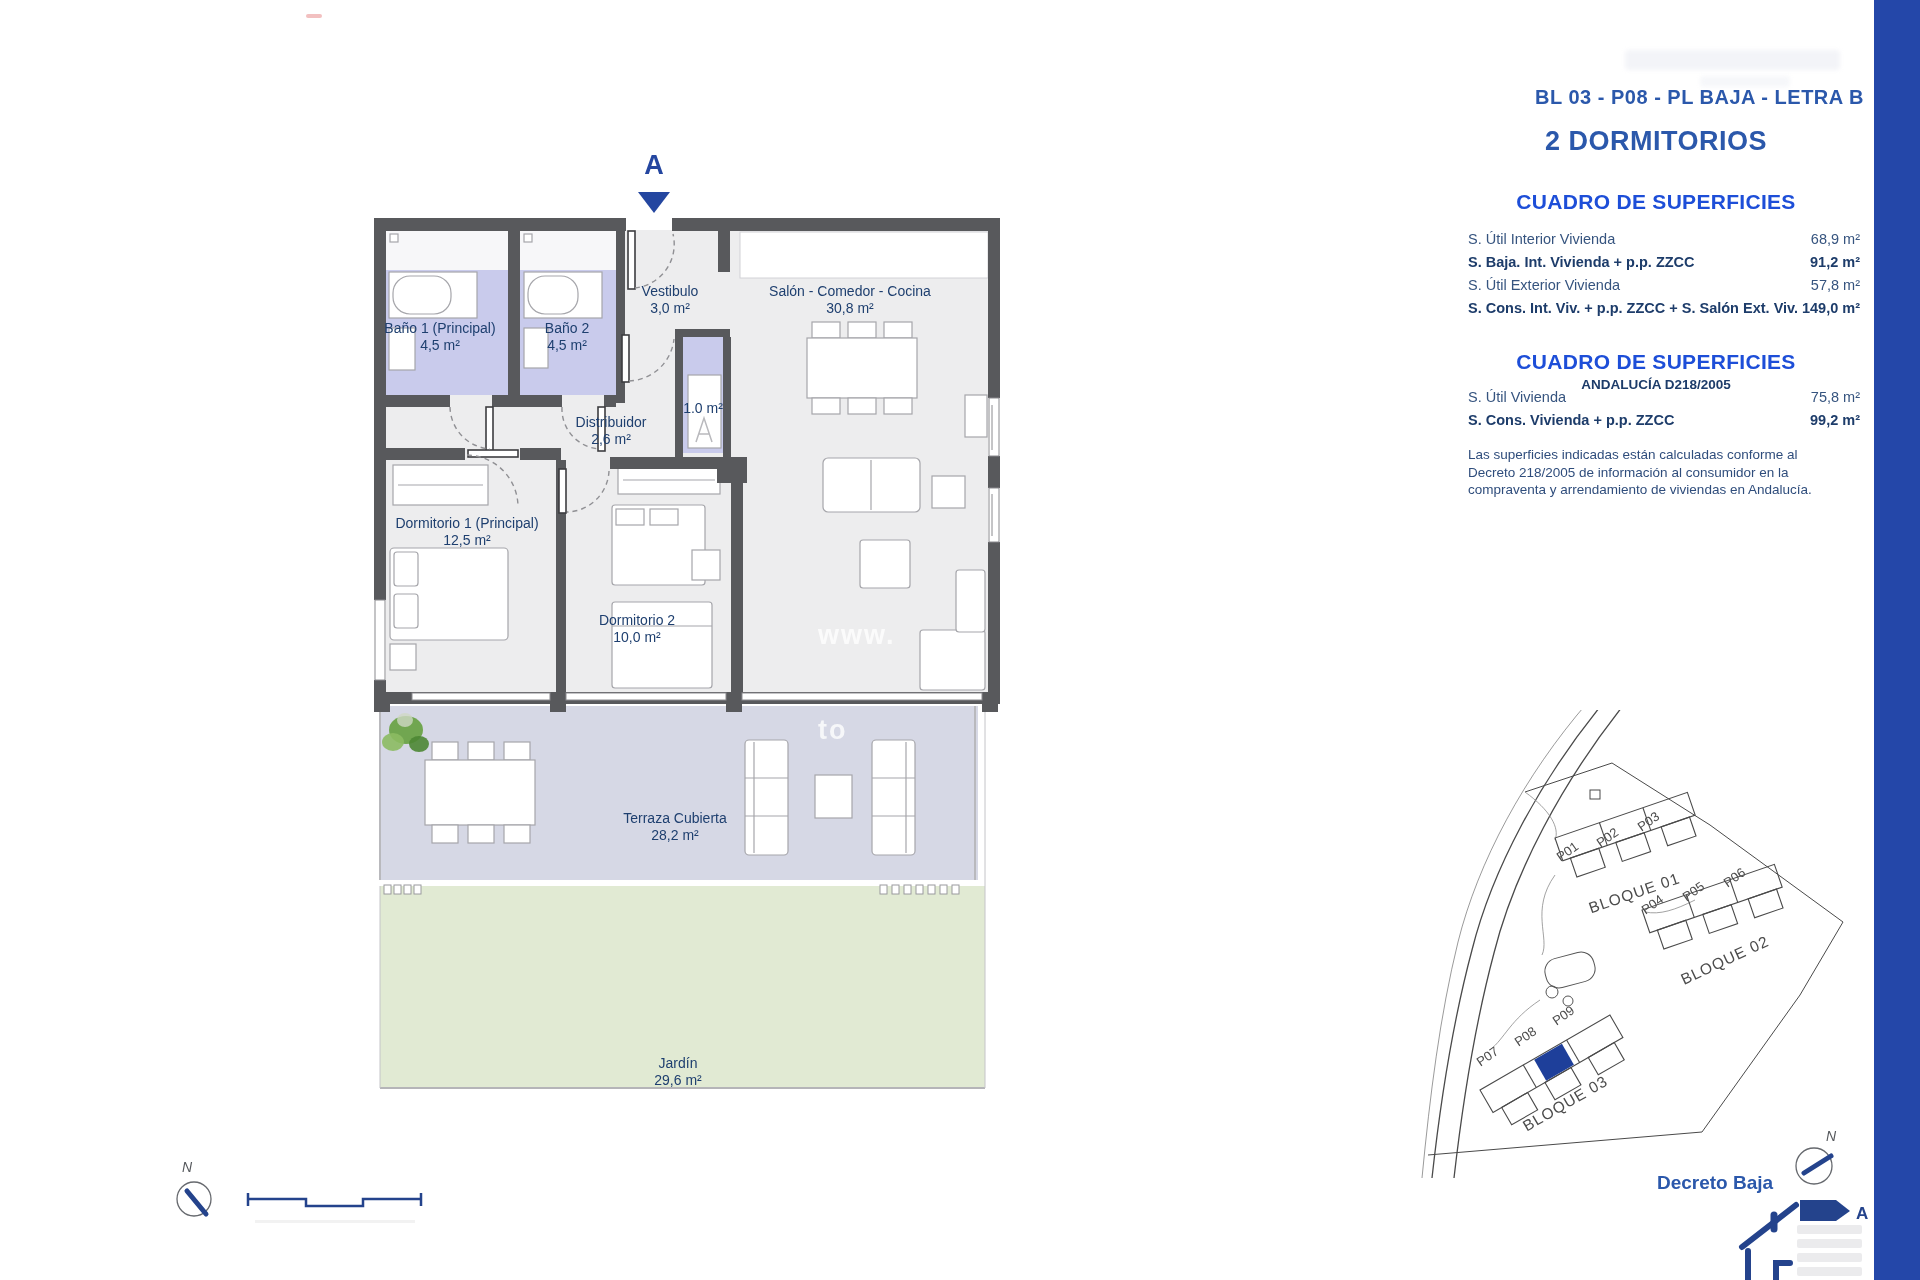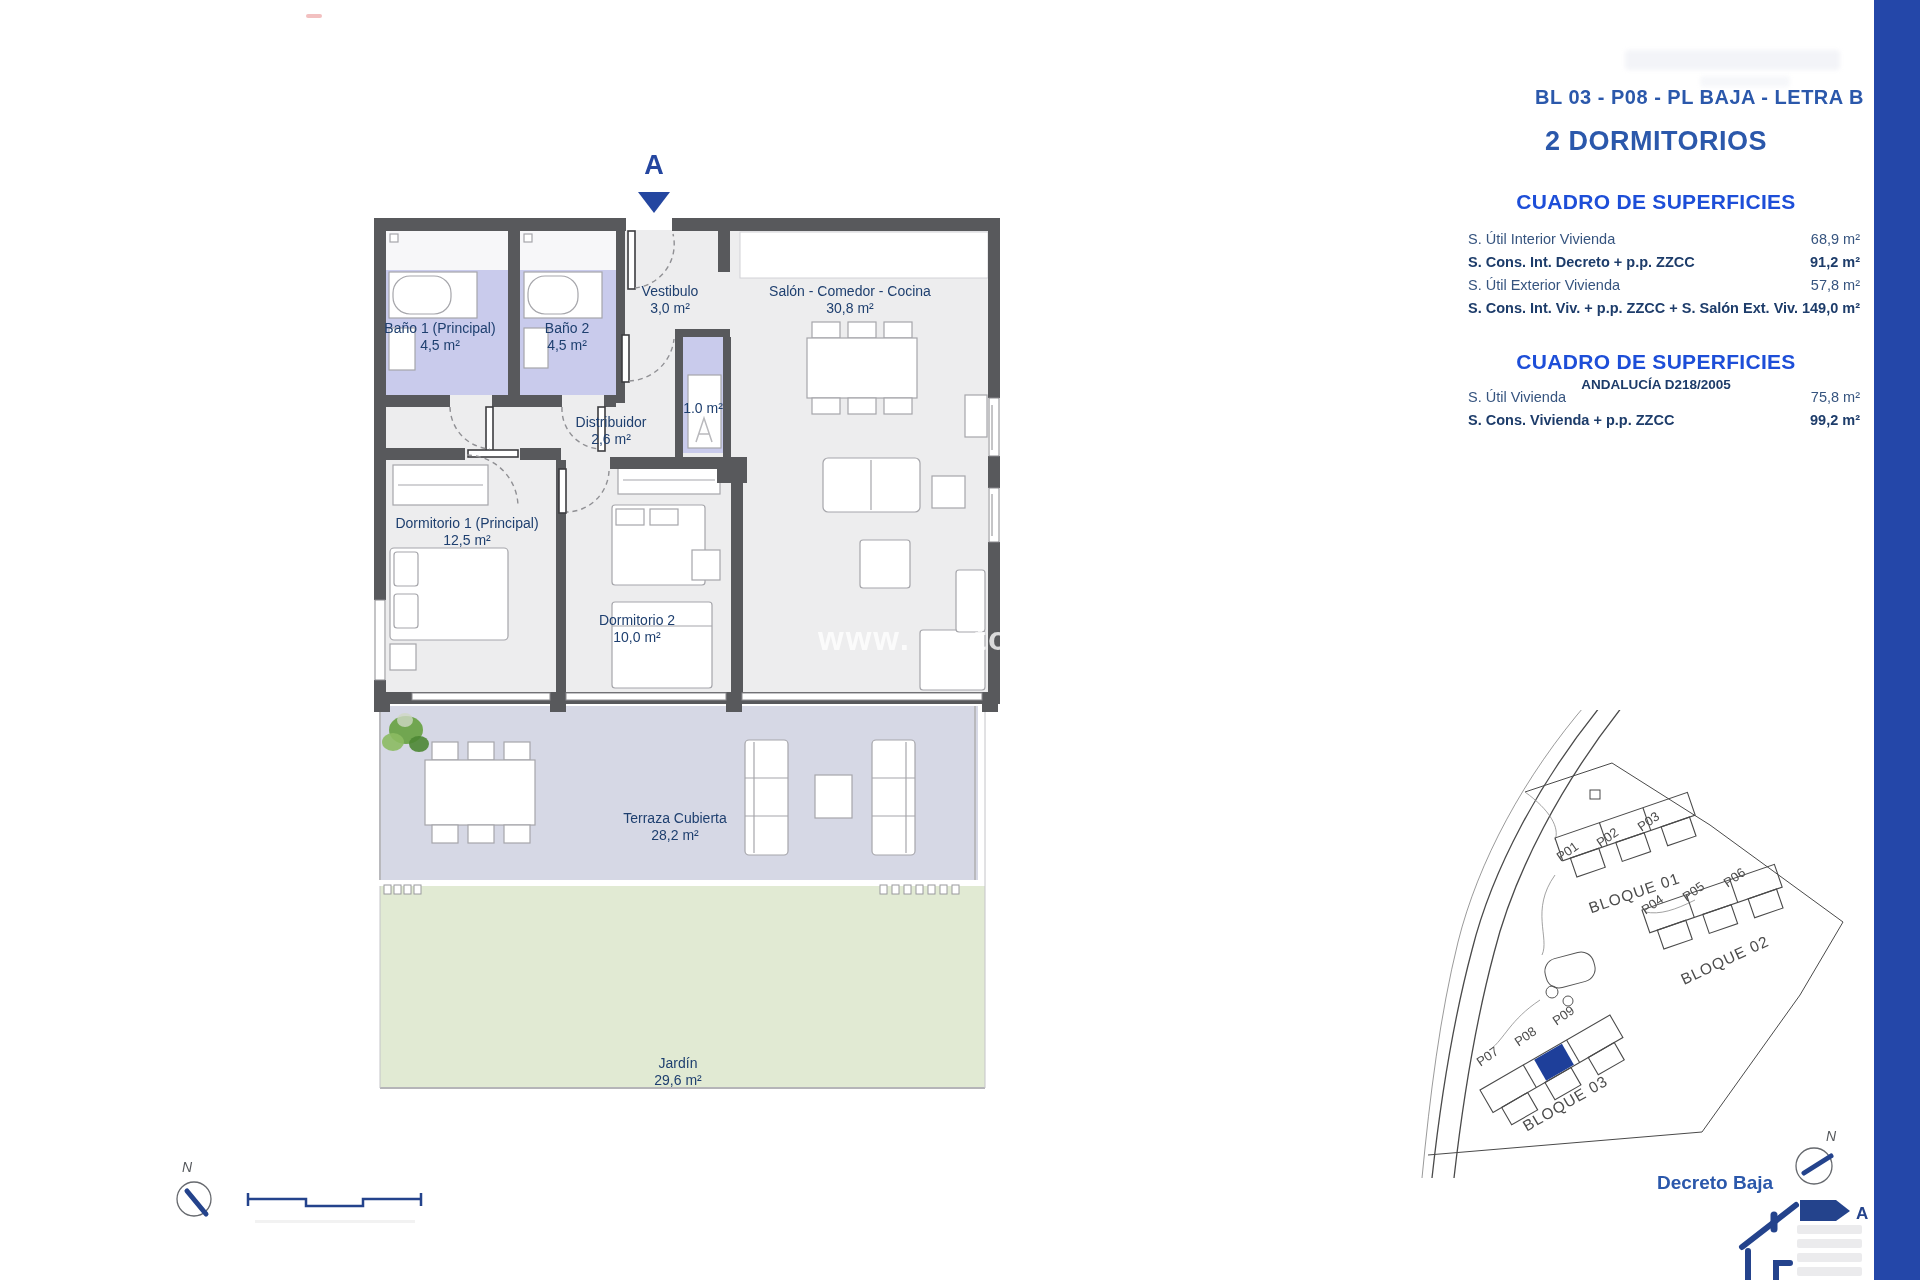--- a/index.html
+++ b/index.html
@@ -24,22 +24,22 @@
   .tbl .row.bold{font-weight:bold;color:#1d3c6a;}
   .disclaimer{left:1468px;top:446px;width:350px;font-size:13.5px;line-height:1.3;color:#2f4d7c;text-align:left;}
   .planta-baja{left:1650px;top:1172px;width:130px;text-align:center;font-size:19px;font-weight:600;color:#2b58ab;}
 
   
   .marker-a{left:634px;top:150px;width:40px;text-align:center;font-size:27px;font-weight:bold;color:#2446a0;}
   .marker-tri{left:638px;top:192px;width:0;height:0;border-left:16px solid transparent;
               border-right:16px solid transparent;border-top:21px solid #2446a0;}
 
   
-  .watermark{left:818px;top:620px;font-size:33px;font-weight:bold;color:rgba(255,255,255,0.78);
-             letter-spacing:2px;display:flex;gap:64px;z-index:5;}
+  .watermark{left:818px;top:620px;font-size:27px;font-weight:bold;color:rgba(255,255,255,0.78);
+             letter-spacing:2px;display:flex;gap:64px;z-index:5;flex-direction:column;}
 
   
   .red-dash{left:306px;top:14px;width:16px;height:4px;background:rgba(222,90,90,0.38);border-radius:2px;}
   .tr-smudge1{left:1625px;top:50px;width:215px;height:20px;background:rgba(170,180,205,0.14);border-radius:4px;filter:blur(2px);}
   .tr-smudge2{left:1700px;top:76px;width:90px;height:11px;background:rgba(170,180,205,0.10);border-radius:4px;filter:blur(2px);}
 
   svg text{font-family:"Liberation Sans", sans-serif;}
   .room-name{font-size:14px;fill:#1e3f6f;text-anchor:middle;}
   .site-label{fill:#4c4c4c;}
 </style>
@@ -347,21 +347,21 @@
   <div class="abs unit-title">BL 03 - P08 - PL BAJA - LETRA B</div>
   <div class="abs bedrooms-title">2 DORMITORIOS</div>
 
   <div class="abs section-title" style="top:190px;">CUADRO DE SUPERFICIES</div>
   <div class="abs tbl" style="top:227px;">
     <div class="row">
       <span>S. Útil Interior Vivienda</span>
       <span>68,9 m²</span>
     </div>
     <div class="row bold">
-      <span>S. Cons. Int. Decreto + p.p. ZZCC</span>
+      <span>S. Baja. Int. Vivienda + p.p. ZZCC</span>
       <span>91,2 m²</span>
     </div>
     <div class="row">
       <span>S. Útil Exterior Vivienda</span>
       <span>57,8 m²</span>
     </div>
     <div class="row bold">
       <span>S. Cons. Int. Viv. + p.p. ZZCC + S. Salón Ext. Viv.</span>
       <span>149,0 m²</span>
     </div>
@@ -372,16 +372,17 @@
   <div class="abs tbl" style="top:385px;">
     <div class="row">
       <span>S. Útil Vivienda</span>
       <span>75,8 m²</span>
     </div>
     <div class="row bold">
       <span>S. Cons. Vivienda + p.p. ZZCC</span>
       <span>99,2 m²</span>
     </div>
   </div>
+  <div class="abs disclaimer">Las superficies indicadas están calculadas conforme al Decreto 218/2005 de información al consumidor en la compraventa y arrendamiento de viviendas en Andalucía.</div>
 
   <div class="abs planta-baja">Decreto Baja</div>
 
 </div>
 
 </body></html>

